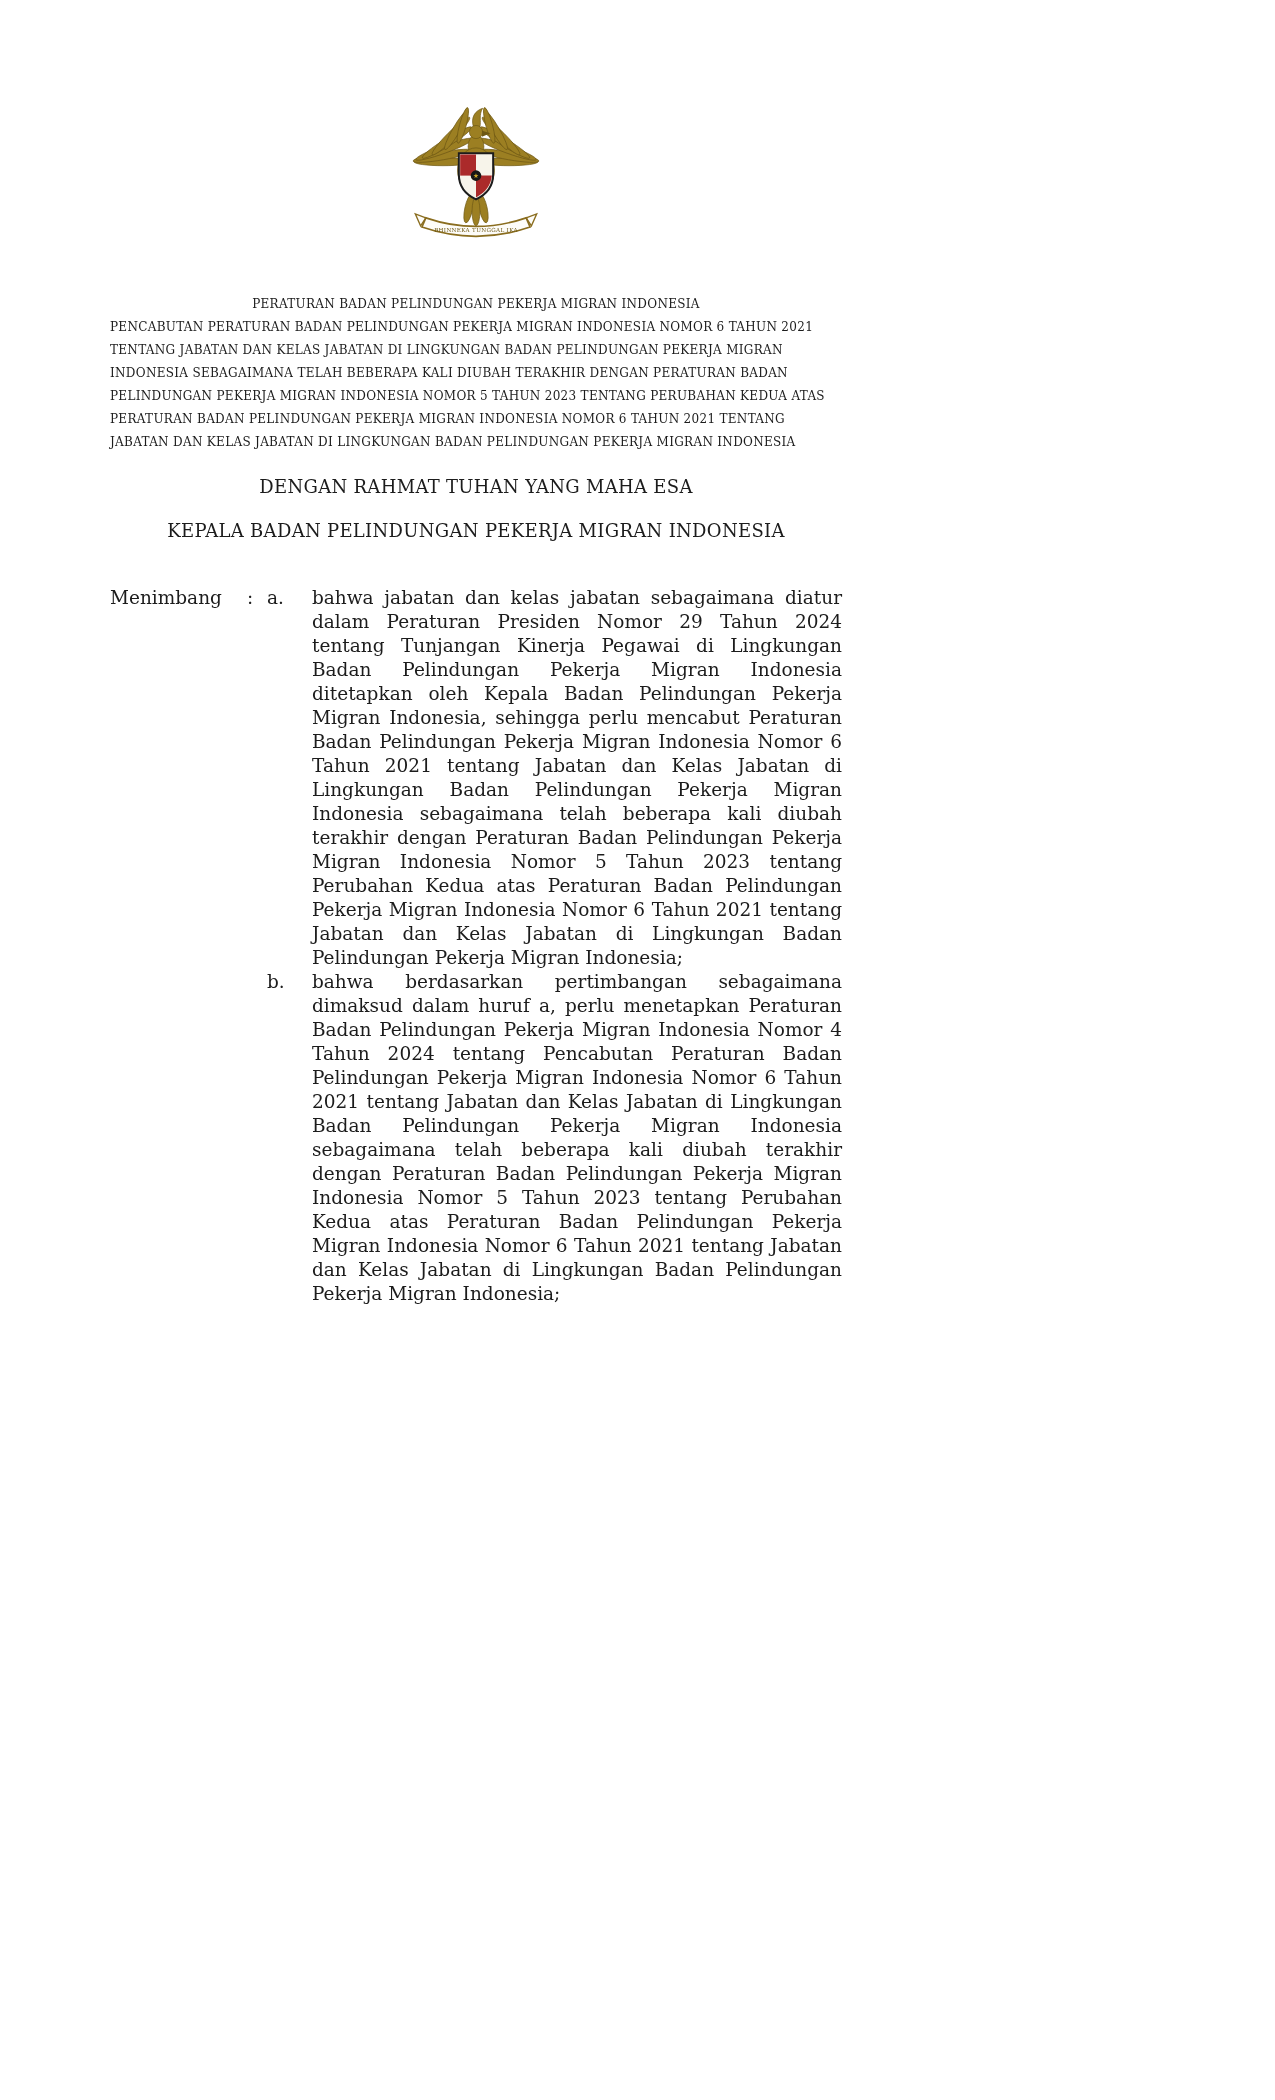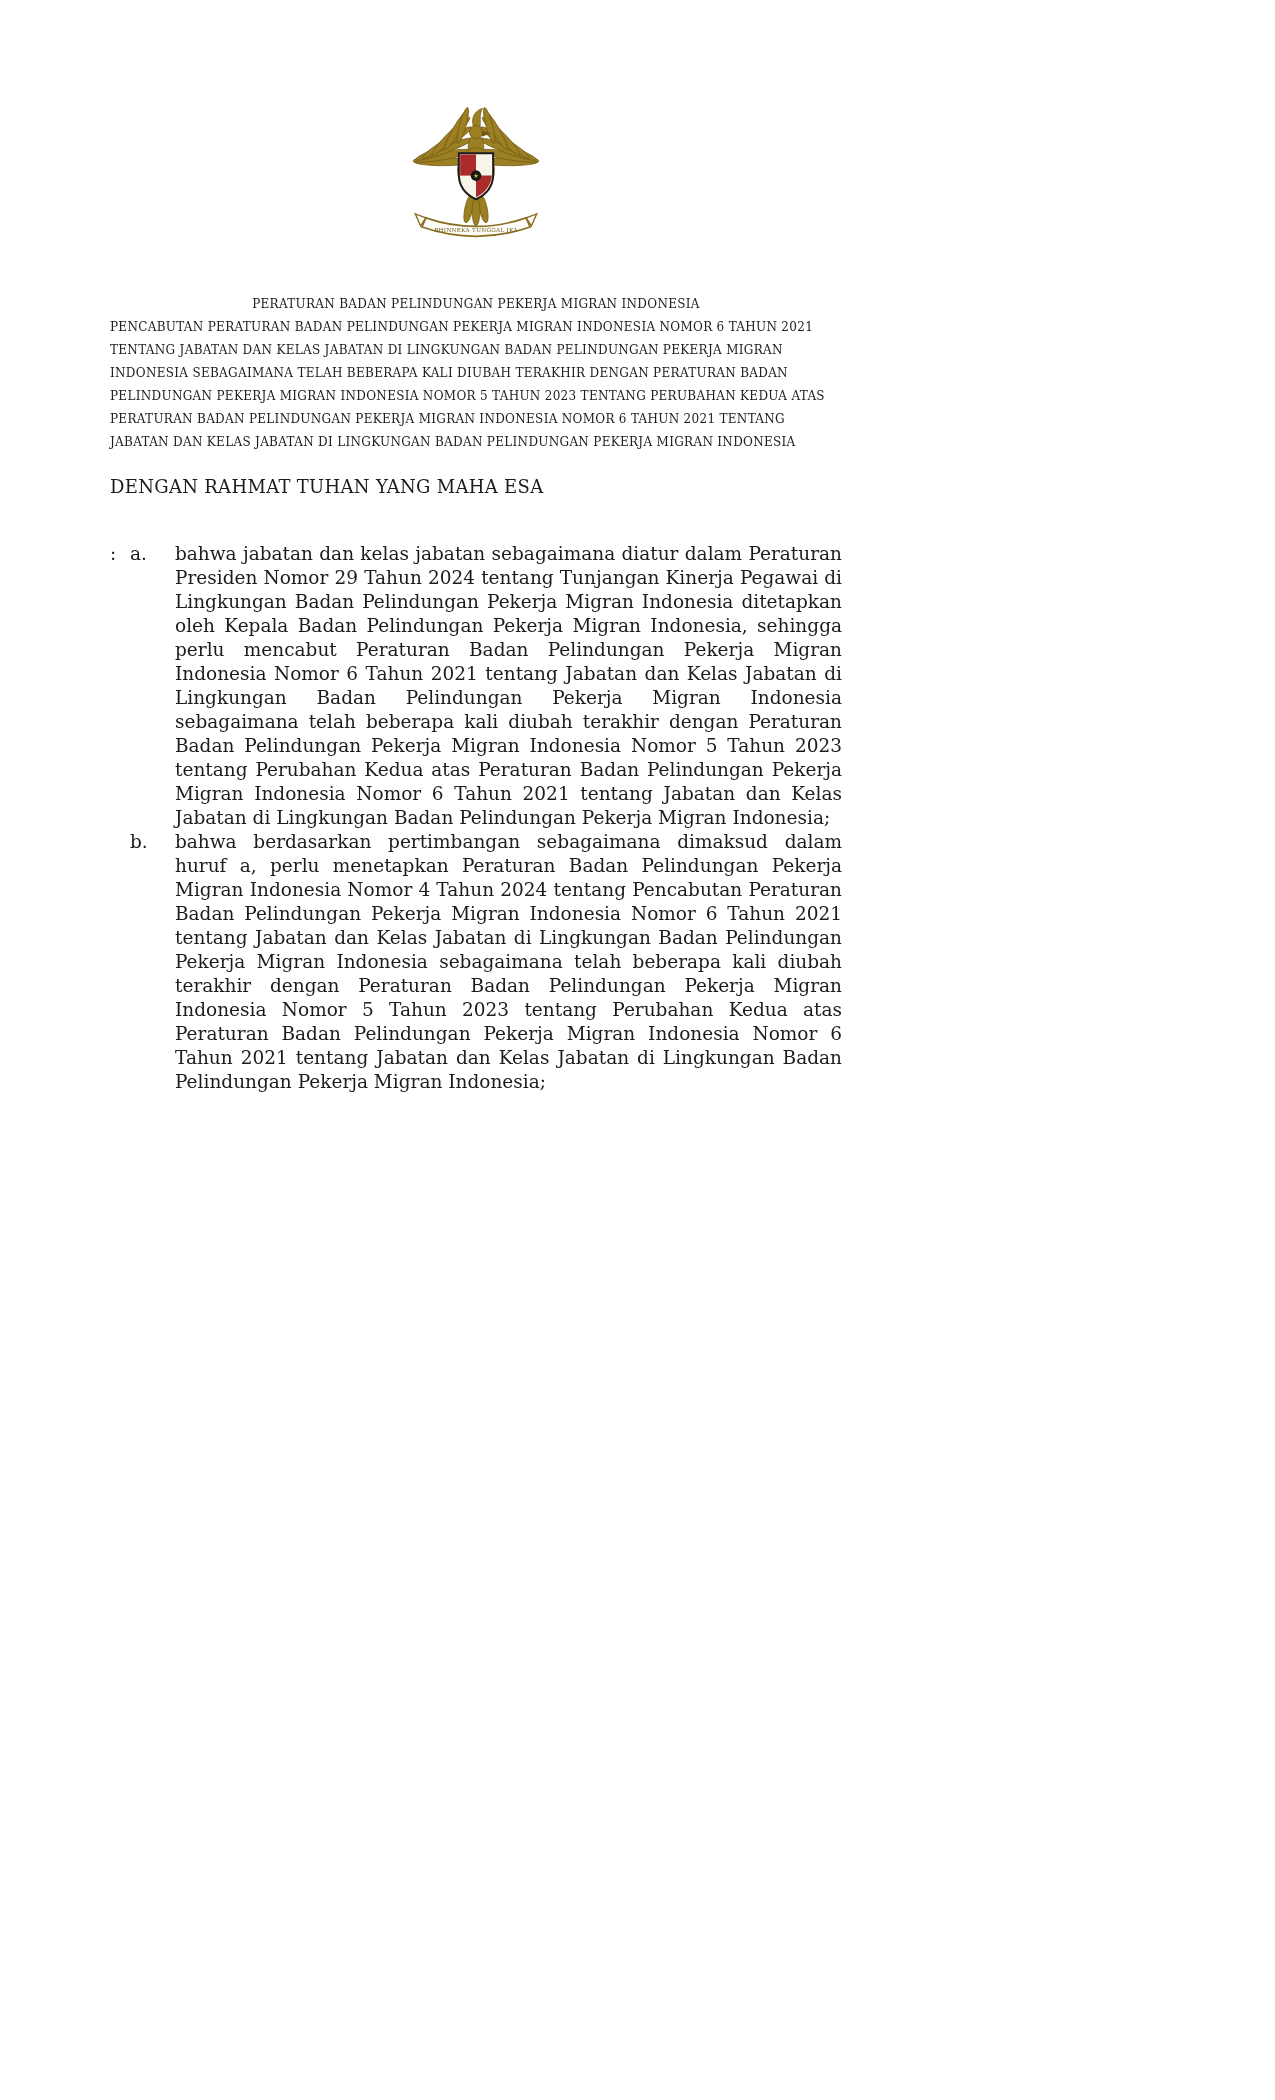--- a/index.html
+++ b/index.html
@@ -34,21 +34,21 @@
     font-size: 12px;
     line-height: 23px;
     letter-spacing: 0.3px;
   }
   .heading-line { white-space: nowrap; }
   .heading-subject {
     text-align: left;
   }
   .invocation {
     margin-top: 21px;
-    text-align: left;
+    text-align: center;
     font-size: 18px;
     line-height: 23px;
     letter-spacing: 0.3px;
   }
   .authority-block {
     margin-top: 21px;
     text-align: center;
     font-size: 18px;
     line-height: 23px;
     letter-spacing: 0.3px;
@@ -131,23 +131,25 @@
     </div>
 
     <div class="heading-block">
       <div class="heading-line">PERATURAN BADAN PELINDUNGAN PEKERJA MIGRAN INDONESIA</div>
       <div class="heading-subject">PENCABUTAN PERATURAN BADAN PELINDUNGAN PEKERJA MIGRAN INDONESIA NOMOR 6 TAHUN 2021 TENTANG JABATAN DAN KELAS JABATAN DI LINGKUNGAN BADAN PELINDUNGAN PEKERJA MIGRAN INDONESIA SEBAGAIMANA TELAH BEBERAPA KALI DIUBAH TERAKHIR DENGAN PERATURAN BADAN PELINDUNGAN PEKERJA MIGRAN INDONESIA NOMOR 5 TAHUN 2023 TENTANG PERUBAHAN KEDUA ATAS PERATURAN BADAN PELINDUNGAN PEKERJA MIGRAN INDONESIA NOMOR 6 TAHUN 2021 TENTANG JABATAN DAN KELAS JABATAN DI LINGKUNGAN BADAN PELINDUNGAN PEKERJA MIGRAN INDONESIA</div>
     </div>
 
     <div class="invocation">DENGAN RAHMAT TUHAN YANG MAHA ESA</div>
 
     <div class="authority-block">
+      <div>KEPALA BADAN PELINDUNGAN PEKERJA MIGRAN INDONESIA</div>
     </div>
 
     <div class="considering">
+      <div class="c-label">Menimbang</div>
       <div class="c-colon">:</div>
       <div class="c-items">
         <div class="c-item">
           <div class="c-marker">a.</div>
           <div class="c-text">bahwa jabatan dan kelas jabatan sebagaimana diatur dalam Peraturan Presiden Nomor 29 Tahun 2024 tentang Tunjangan Kinerja Pegawai di Lingkungan Badan Pelindungan Pekerja Migran Indonesia ditetapkan oleh Kepala Badan Pelindungan Pekerja Migran Indonesia, sehingga perlu mencabut Peraturan Badan Pelindungan Pekerja Migran Indonesia Nomor 6 Tahun 2021 tentang Jabatan dan Kelas Jabatan di Lingkungan Badan Pelindungan Pekerja Migran Indonesia sebagaimana telah beberapa kali diubah terakhir dengan Peraturan Badan Pelindungan Pekerja Migran Indonesia Nomor 5 Tahun 2023 tentang Perubahan Kedua atas Peraturan Badan Pelindungan Pekerja Migran Indonesia Nomor 6 Tahun 2021 tentang Jabatan dan Kelas Jabatan di Lingkungan Badan Pelindungan Pekerja Migran Indonesia;</div>
         </div>
         <div class="c-item">
           <div class="c-marker">b.</div>
           <div class="c-text">bahwa berdasarkan pertimbangan sebagaimana dimaksud dalam huruf a, perlu menetapkan Peraturan Badan Pelindungan Pekerja Migran Indonesia Nomor 4 Tahun 2024 tentang Pencabutan Peraturan Badan Pelindungan Pekerja Migran Indonesia Nomor 6 Tahun 2021 tentang Jabatan dan Kelas Jabatan di Lingkungan Badan Pelindungan Pekerja Migran Indonesia sebagaimana telah beberapa kali diubah terakhir dengan Peraturan Badan Pelindungan Pekerja Migran Indonesia Nomor 5 Tahun 2023 tentang Perubahan Kedua atas Peraturan Badan Pelindungan Pekerja Migran Indonesia Nomor 6 Tahun 2021 tentang Jabatan dan Kelas Jabatan di Lingkungan Badan Pelindungan Pekerja Migran Indonesia;</div>
         </div>

